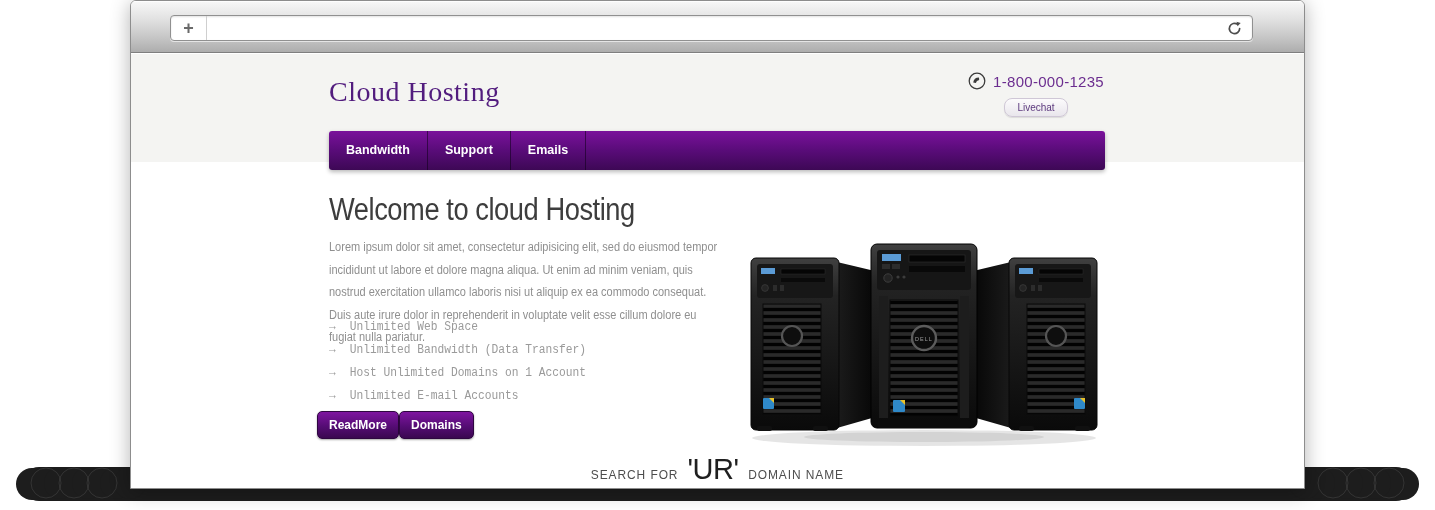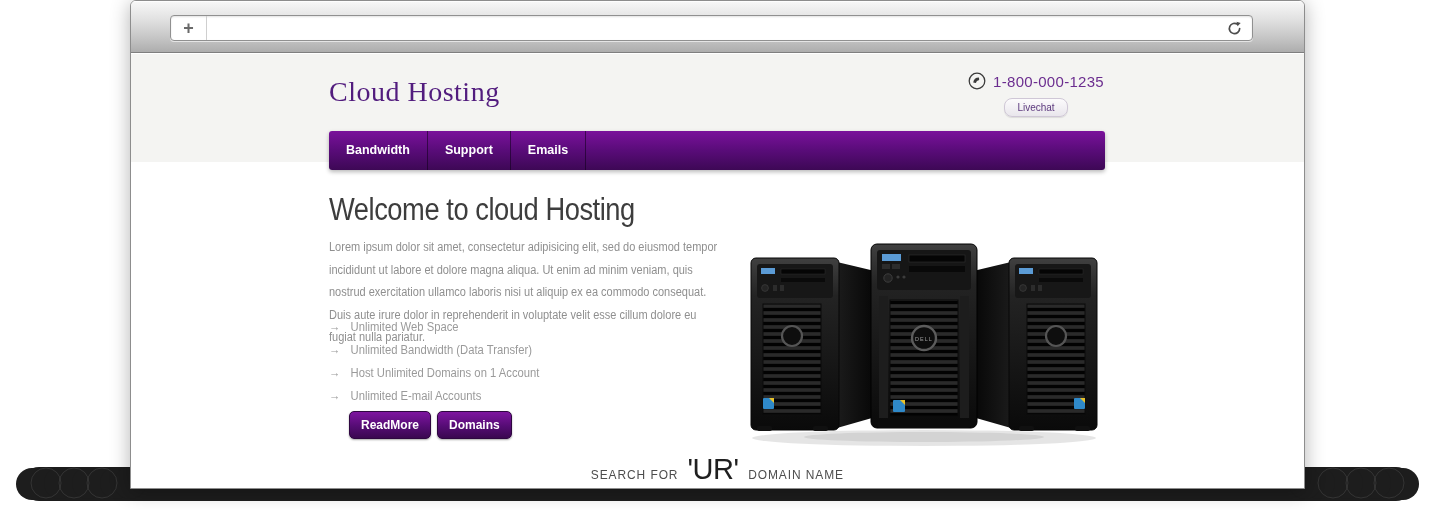--- a/index.html
+++ b/index.html
@@ -73,28 +73,28 @@
   .hero-title {
     position:absolute; left:198px; top:138px;
     font-size:31px; font-weight:400; color:#3d3d3d; letter-spacing:-0.5px;
     transform:scaleX(0.88); transform-origin:0 0; white-space:nowrap;
   }
   .hero-paragraph {
     position:absolute; left:198px; top:182px; width:448px;
     font-size:12.5px; line-height:22.5px; color:#8f8f8f;
     transform:scaleX(0.88); transform-origin:0 0;
   }
-  .features { position:absolute; left:198px; top:262px; list-style:none; }
+  .features { position:absolute; left:198px; top:262px; list-style:none;font-family:Liberation Mono, monospace; }
   .features li {
     font-size:12.5px; color:#9a9a9a; height:23px; line-height:23px;
     transform:scaleX(0.9); transform-origin:0 0; white-space:nowrap;
   }
   .features .arrow { margin-right:8px; color:#9a9a9a; }
 
-  .cta-row { position:absolute; left:218px; top:357px; display:flex; gap:6px; }
+  .cta-row { position:absolute; left:186px; top:357px; display:flex; }
   .cta-btn {
     color:#fff; font-size:12px; font-weight:bold; padding:6px 11px;
     background:linear-gradient(180deg,#7e14a0 0%,#550c74 55%,#3a0750 100%);
     border:1px solid #2e0640; border-radius:5px; cursor:pointer;
     box-shadow:0 1px 2px rgba(0,0,0,0.35);
   }
 
   .hero-image { position:absolute; left:612px; top:186px; width:362px; height:208px; }
 
   .search-banner {

